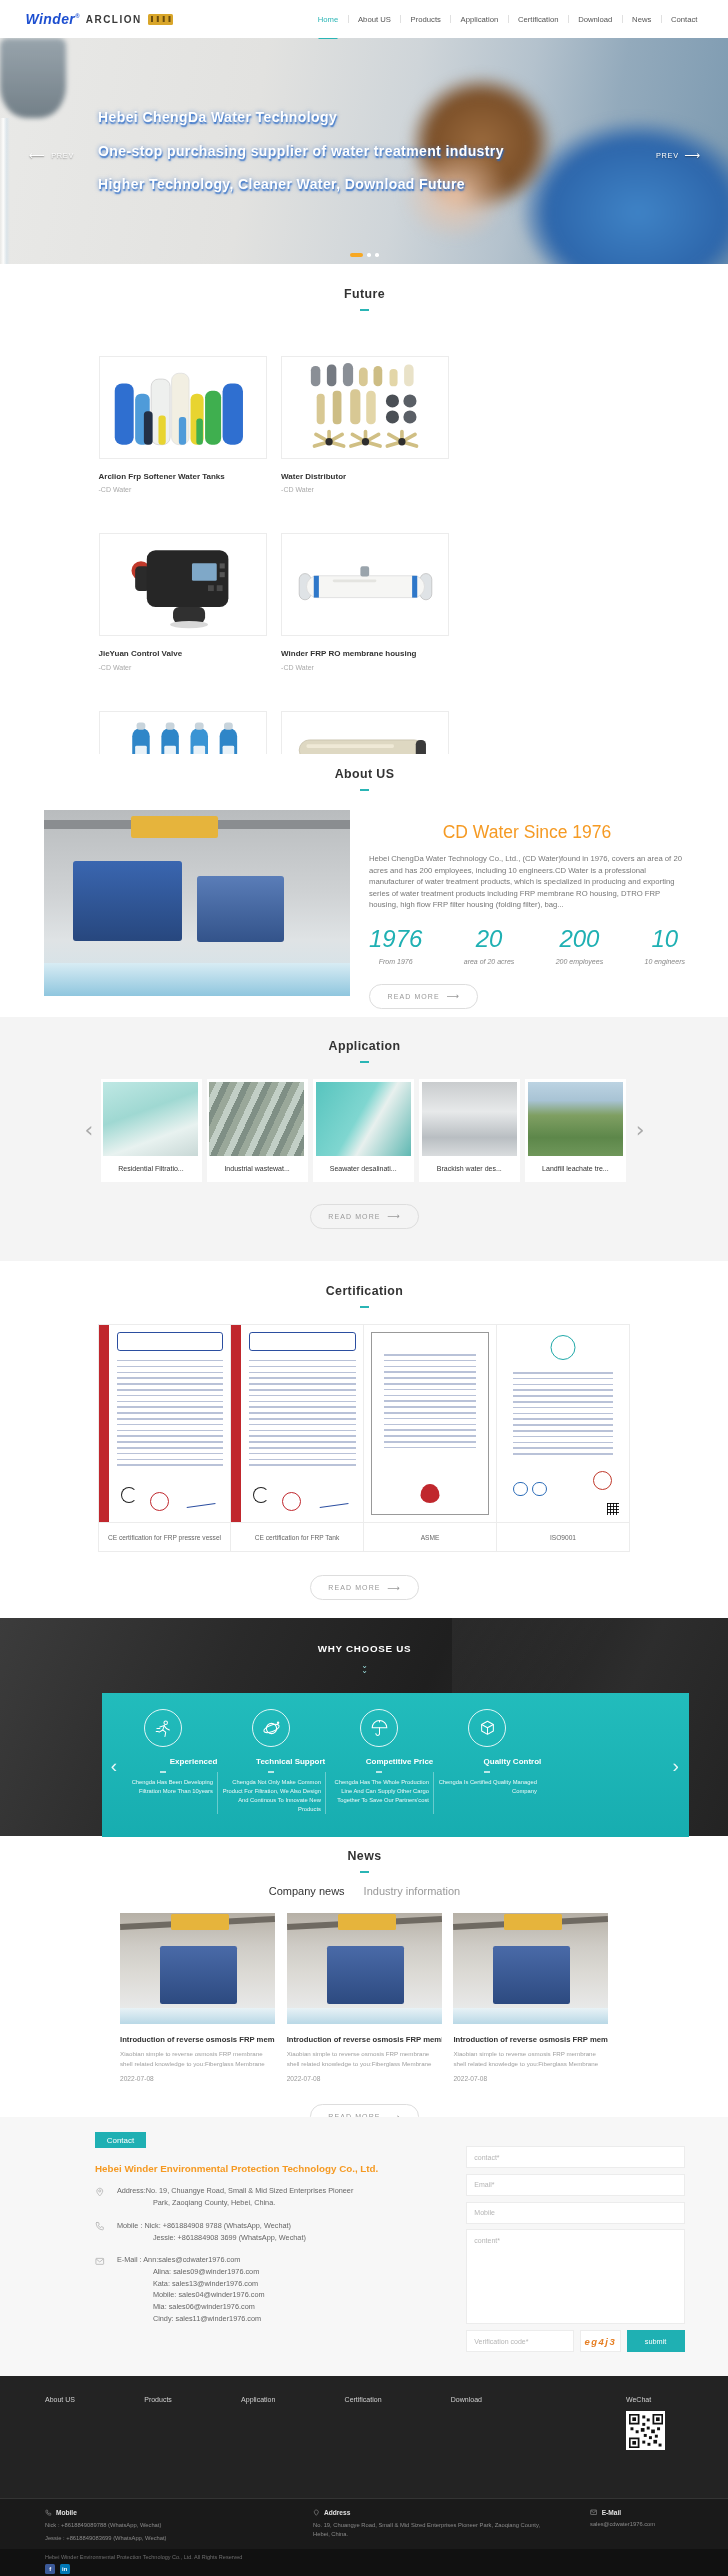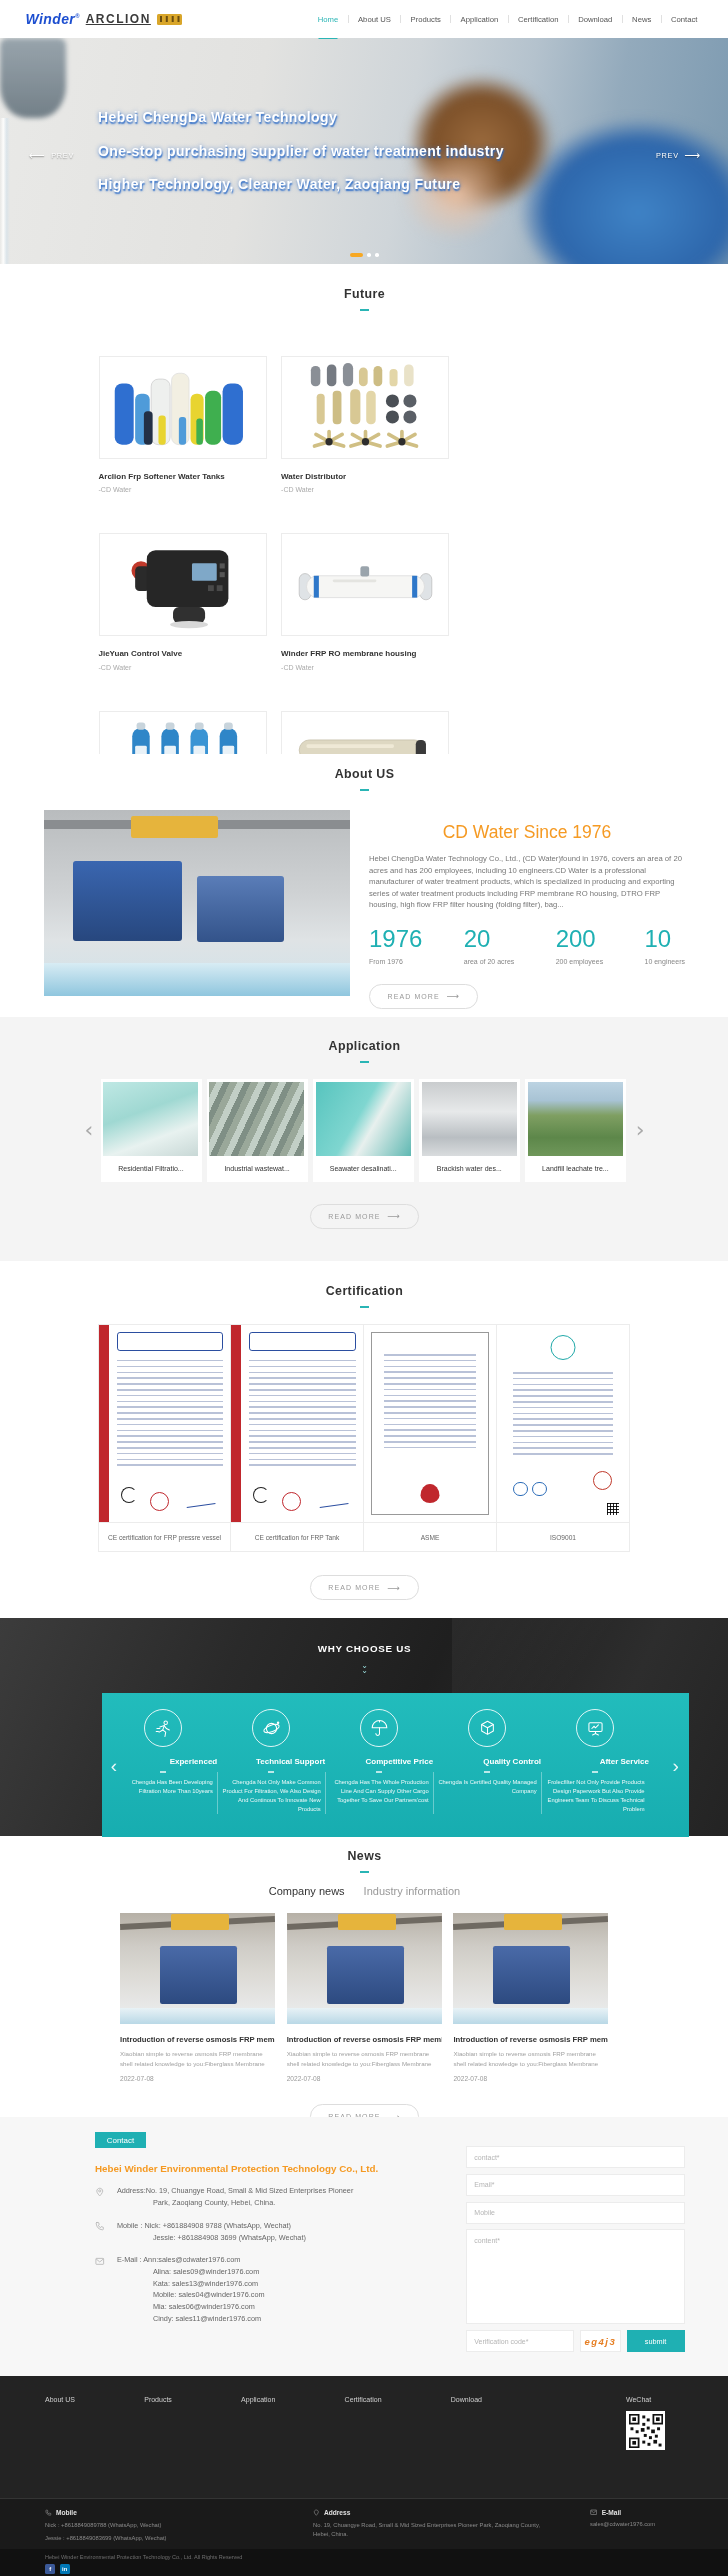--- a/index.html
+++ b/index.html
@@ -5,21 +5,21 @@
   * { box-sizing: border-box; margin: 0; padding: 0; }
   body { margin:0; background:#fff; font-family:"Liberation Sans","DejaVu Sans",sans-serif; }
   .page { position:relative; width:729px; height:2576px; margin:0 auto; background:#fff; overflow:hidden; }
   .sec { position:absolute; left:0; width:729px; }
 
   
   .header { top:0; height:38px; background:#fff; display:flex; align-items:center; justify-content:space-between; padding:0 22px 0 25.5px; z-index:30; }
   .logo { display:flex; align-items:center; gap:5.8px; cursor:pointer; }
   .logo-winder { font-size:14px; font-weight:bold; font-style:italic; color:#1d4fd0; letter-spacing:0.4px; }
   .logo-reg { font-size:5.8px; color:#1d4fd0; vertical-align:super; }
-  .logo-arclion { font-size:12px; color:#3a3a3a; letter-spacing:1.5px; font-weight:bold;text-decoration:underline; }
+  .logo-arclion { font-size:10px; color:#3a3a3a; letter-spacing:1.5px; font-weight:bold; }
   .logo-badge { width:25px; height:11px; background:#d9a62a; border-radius:1.5px; position:relative; }
   .logo-badge::before { content:""; position:absolute; left:3.6px; top:2.2px; width:2.2px; height:6.6px; background:#6b4d0e; box-shadow:5.8px 0 0 #6b4d0e, 11.7px 0 0 #6b4d0e, 17.5px 0 0 #6b4d0e; }
   .nav { display:flex; align-items:center; height:38px; }
   .nav-item { position:relative; font-size:7.7px; color:#555; padding:0 9.5px; height:46px; display:flex; align-items:center; cursor:pointer; white-space:nowrap; }
   .nav-item.active { color:#2ab5b5; }
   .nav-item.active::after { content:""; position:absolute; left:50%; bottom:2.9px; transform:translateX(-50%); width:19px; height:1.5px; background:#2ab5b5; }
   .nav-sep { width:0.7px; height:7.3px; background:#e0e0e0; }
 
   
   .hero { top:38px; height:226px; overflow:hidden; background:linear-gradient(100deg,#e9e9e7 0%,#e2e2e0 35%,#cfd5d9 55%,#b4c2cd 70%,#93aabc 82%,#7b99b0 100%); }
@@ -61,21 +61,21 @@
   .about-photo { position:relative; width:306px; height:186px; overflow:hidden; background:linear-gradient(180deg,#b9bcbe 0%,#cfd2d4 45%,#dfe3e5 70%,#cfe2ea 100%); flex:none; }
   .about-photo .beam { position:absolute; left:0; top:10.2px; width:100%; height:8.7px; background:#8a8d90; }
   .about-photo .crane { position:absolute; left:87px; top:5.8px; width:87px; height:22px; background:#e6b43c; border-radius:2.2px; }
   .about-photo .machine1 { position:absolute; left:29px; top:51px; width:109px; height:80px; background:linear-gradient(180deg,#3a66b0,#27477e); border-radius:2.9px; }
   .about-photo .machine2 { position:absolute; left:153px; top:66px; width:87px; height:66px; background:linear-gradient(180deg,#5a7db8,#33538a); border-radius:2.9px; }
   .about-photo .floor { position:absolute; left:0; bottom:0; width:100%; height:33px; background:linear-gradient(180deg,#d8ecf4,#8fc6de); }
   .about-right { margin-left:19px; width:317px; }
   .about-heading { text-align:center; color:#f59a23; font-size:17.5px; margin-top:11.7px; }
   .about-para { margin-top:10.2px; font-size:7.7px; color:#777; line-height:1.5; }
   .stats { display:flex; justify-content:space-between; margin-top:14.6px; }
-  .stat { text-align:left; }
+  .stat { text-align:center;font-style:italic; }
   .stat-num { font-size:24px; color:#1fb0b3; }
   .stat-label { margin-top:4.4px; font-size:7px; color:#888; }
   .about-right .readmore { margin-top:19px; }
 
   
   .application { top:1017px; height:244px; background:#f4f4f4; padding-top:22px; }
   .app-row { position:relative; width:528px; margin:16px auto 0; display:flex; gap:5.1px; }
   .app-card { width:101px; background:#fff; padding:2.9px 2.9px 0; cursor:pointer; }
   .app-img { width:95px; height:74px; }
   .app1 { background:linear-gradient(160deg,#bfe8e4 0%,#9fd8d2 40%,#e8f2f0 70%,#c8d8d6 100%); }
@@ -219,21 +219,21 @@
 
   <div class="sec hero">
     <div class="blob towel"></div>
     <div class="blob hair"></div>
     <div class="blob skin"></div>
     <div class="faucet"></div>
     <div class="stream"></div>
     <div class="hero-text">
       <div class="hero-line">Hebei ChengDa Water Technology</div>
       <div class="hero-line">One-stop purchasing supplier of water treatment industry</div>
-      <div class="hero-line">Higher Technology, Cleaner Water, Zaoqiang Future</div>
+      <div class="hero-line">Higher Technology, Cleaner Water, Download Future</div>
     </div>
     <div class="hero-arrow prev">
       <span class="glyph">⟵</span>
       <span>PREV</span>
     </div>
     <div class="hero-arrow next">
       <span>PREV</span>
       <span class="glyph">⟶</span>
     </div>
     <div class="hero-dots">
@@ -556,32 +556,20 @@
       <div class="why-col">
         <div class="why-icon">
           <svg width="19" height="19" viewBox="0 0 26 26" fill="none" stroke="#fff" stroke-width="1.4" stroke-linejoin="round">
             <path d="M13 3 l8 4.5 v9 L13 21 5 16.5 v-9 z"></path>
               <path d="M5 7.5 L13 12 l8 -4.5 M13 12 v9"></path>
           </svg>
         </div>
         <div class="why-name">Quality Control</div>
         <div class="why-dash"></div>
         <div class="why-desc">Chengda Is Certified Quality Managed Company</div>
-      </div>
-      <div class="why-col">
-        <div class="why-icon">
-          <svg width="19" height="19" viewBox="0 0 26 26" fill="none" stroke="#fff" stroke-width="1.4" stroke-linecap="round">
-            <rect x="4" y="5" width="18" height="12" rx="1.5"></rect>
-              <path d="M8 13 l3 -3 2 2 4 -4"></path>
-              <path d="M13 17 v3 M9 22 l4 -2 4 2"></path>
-          </svg>
-        </div>
-        <div class="why-name">After Service</div>
-        <div class="why-dash"></div>
-        <div class="why-desc">Frolecfilter Not Only Provide Products Design Paperwork But Also Provide Engineers Team To Discuss Technical Problem</div>
       </div>
       <div class="band-chevron right">›</div>
     </div>
   </div>
 
   <div class="sec news">
     <div class="sec-title">News</div>
     <div class="dash"></div>
     <div class="news-tabs">
       <div class="news-tab active">Company news</div>

